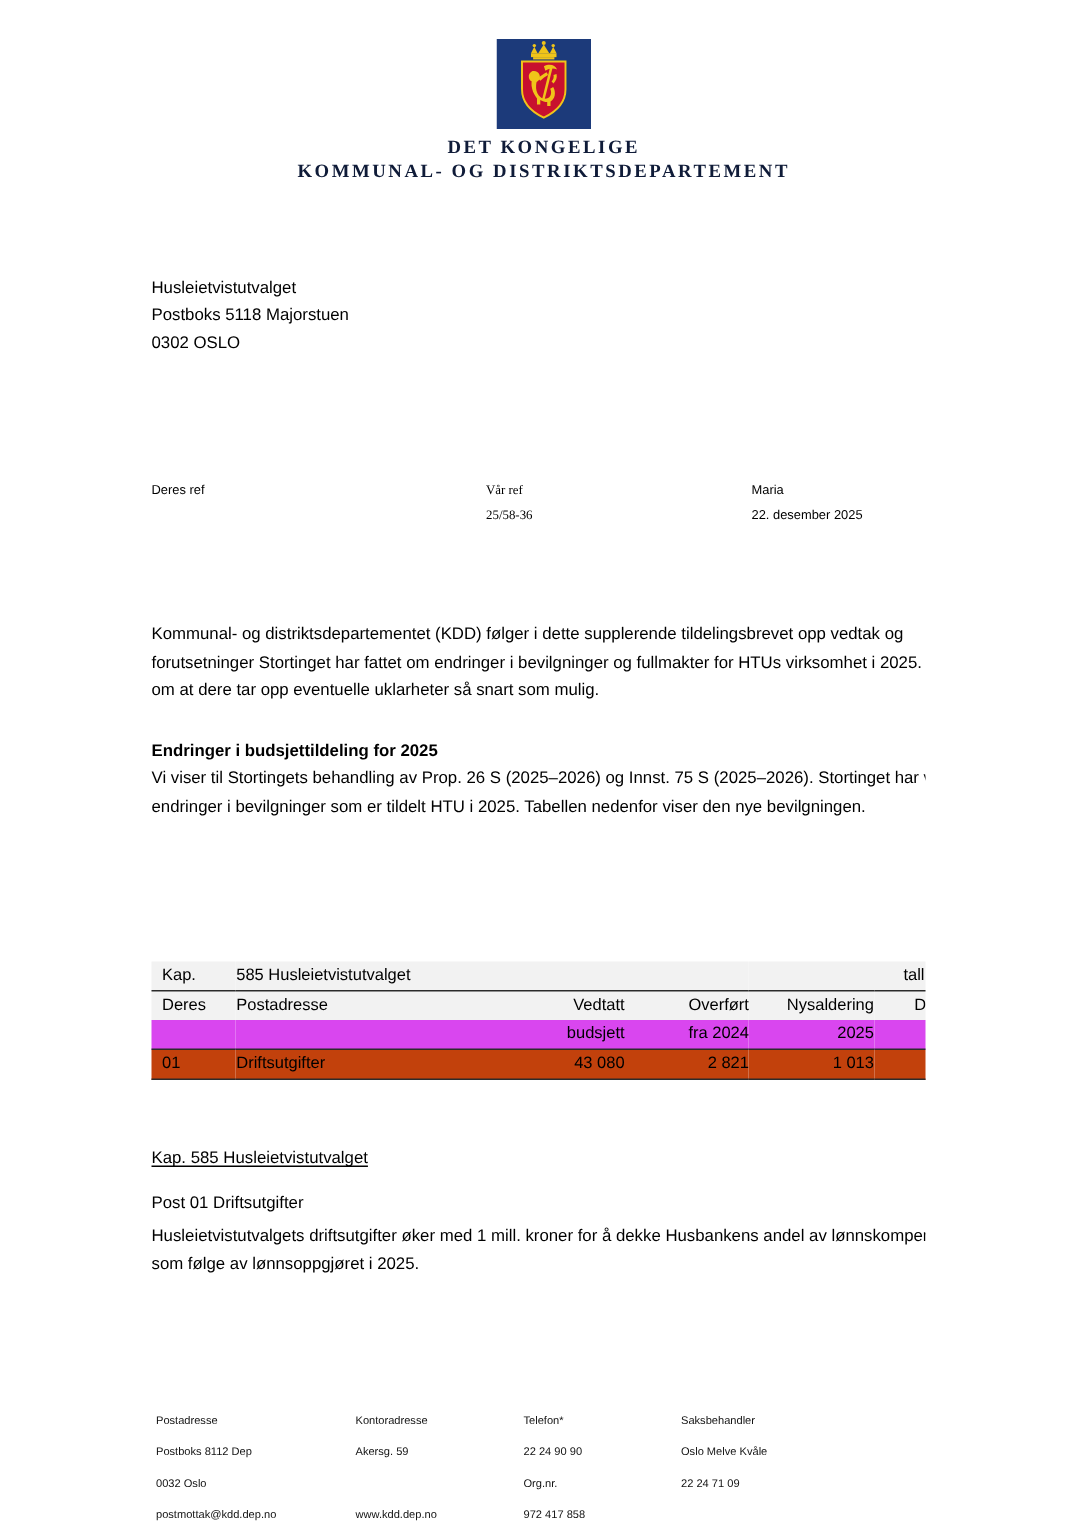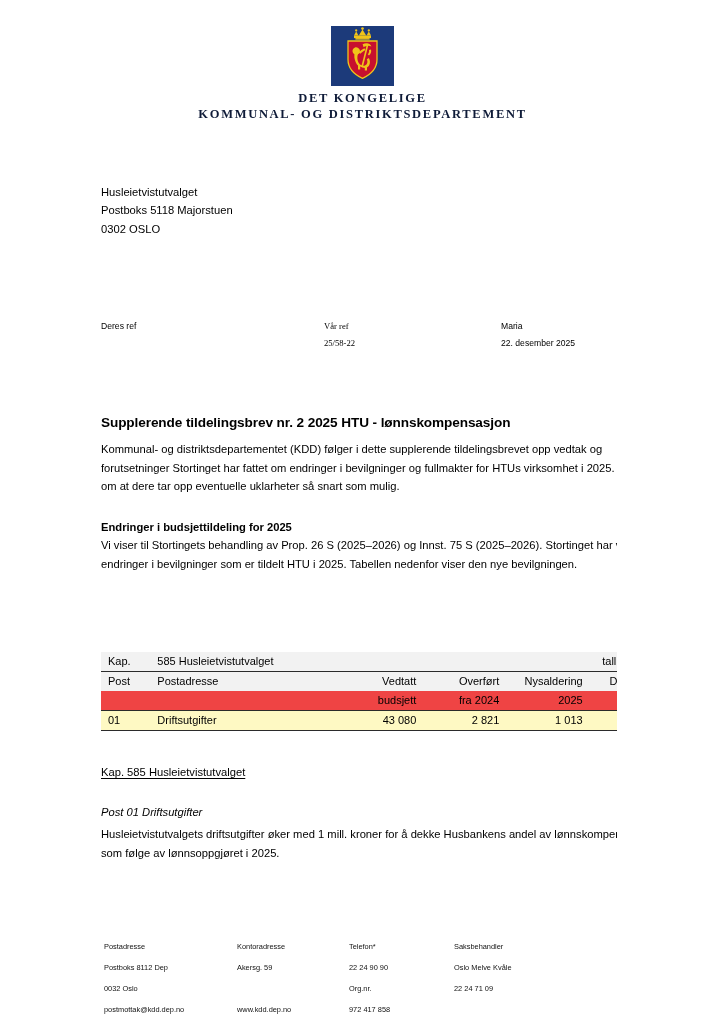--- a/index.html
+++ b/index.html
@@ -112,40 +112,39 @@
   .table-wrap {
     position: absolute;
     top: 641px;
     left: 101px;
     width: 563px;
   }
   table.budget {
     width: 100%;
     border-collapse: collapse;
     font-size: 11px;
-    margin-top: 11px;
   }
   table.budget td {
     padding: 1px 0 2px 0;
     vertical-align: bottom;
     line-height: 16px;
   }
   .row-cap td {
     background: #f2f2f2;
     border-bottom: 1.1px solid #2b2b2b;
   }
   .row-head td {
     background: #f2f2f2;
   }
   .row-head2 td {
-    background: #ef4444;
+    background: #d946ef;
     border-bottom: 1.1px solid #2b2b2b;
   }
   .row-data td {
-    background: #fef9c3;
+    background: #c2410c;
     border-bottom: 1.1px solid #2b2b2b;
     padding-top: 2px;
     padding-bottom: 3px;
   }
   .c-post  { width: 50px;  padding-left: 7px !important; text-align: left; }
   .c-name  { width: 175px; text-align: left; }
   .c-num   { text-align: right; }
   .c-n1 { width: 88px; }
   .c-n2 { width: 84px; }
   .c-n3 { width: 84px; }
@@ -163,22 +162,21 @@
   .kap-heading {
     font-size: 11.2px;
     line-height: 18.6px;
     text-decoration: underline;
     text-underline-offset: 2px;
     display: inline-block;
   }
   .post-italic {
     font-size: 11.2px;
     line-height: 18.6px;
-    font-style: italic;
-    margin-top: 21px;
+    margin-top: 11px;
   }
   .lower p.para { margin-top: 4px; }
 
   
   .footer {
     position: absolute;
     top: 931px;
     left: 104px;
     width: 570px;
     font-size: 7.4px;
@@ -258,42 +256,41 @@
   </div>
 
   <div class="refblock">
     <div class="refrow">
       <span class="ref-c1">Deres ref</span>
       <span class="ref-c2">Vår ref</span>
       <span class="ref-c3">Maria</span>
     </div>
     <div class="refrow">
       <span class="ref-c1"></span>
-      <span class="ref-c2">25/58-22</span>
+      <span class="ref-c2">25/58-36</span>
       <span class="ref-c3">22. desember 2025</span>
     </div>
   </div>
 
   <div class="body-area">
-    <h1 class="doc-title">Supplerende tildelingsbrev nr. 2 2025 HTU - lønnskompensasjon</h1>
     <p class="para">Kommunal- og distriktsdepartementet (KDD) følger i dette supplerende tildelingsbrevet opp vedtak og forutsetninger Stortinget har fattet om endringer i bevilgninger og fullmakter for HTUs virksomhet i 2025. Vi ber om at dere tar opp eventuelle uklarheter så snart som mulig.</p>
     <h2 class="sub-title">Endringer i budsjettildeling for 2025</h2>
     <p class="para para-gap">Vi viser til Stortingets behandling av Prop. 26 S (2025–2026) og Innst. 75 S (2025–2026). Stortinget har vedtatt endringer i bevilgninger som er tildelt HTU i 2025. Tabellen nedenfor viser den nye bevilgningen.</p>
   </div>
 
   <div class="table-wrap">
     <table class="budget">
       <tbody>
         <tr class="row-cap">
           <td class="c-post">Kap.</td>
           <td class="cap-title" colspan="3">585 Husleietvistutvalget</td>
           <td class="cap-unit" colspan="2">tall i tusen kr</td>
         </tr>
         <tr class="row-head">
-          <td class="c-post">Post</td>
+          <td class="c-post">Deres</td>
           <td class="c-name">Postadresse</td>
           <td class="c-num c-n1">Vedtatt</td>
           <td class="c-num c-n2">Overført</td>
           <td class="c-num c-n3">Nysaldering</td>
           <td class="c-num c-n4">Disponibelt</td>
         </tr>
         <tr class="row-head2">
           <td class="c-post"></td>
           <td class="c-name"></td>
           <td class="c-num c-n1">budsjett</td>

